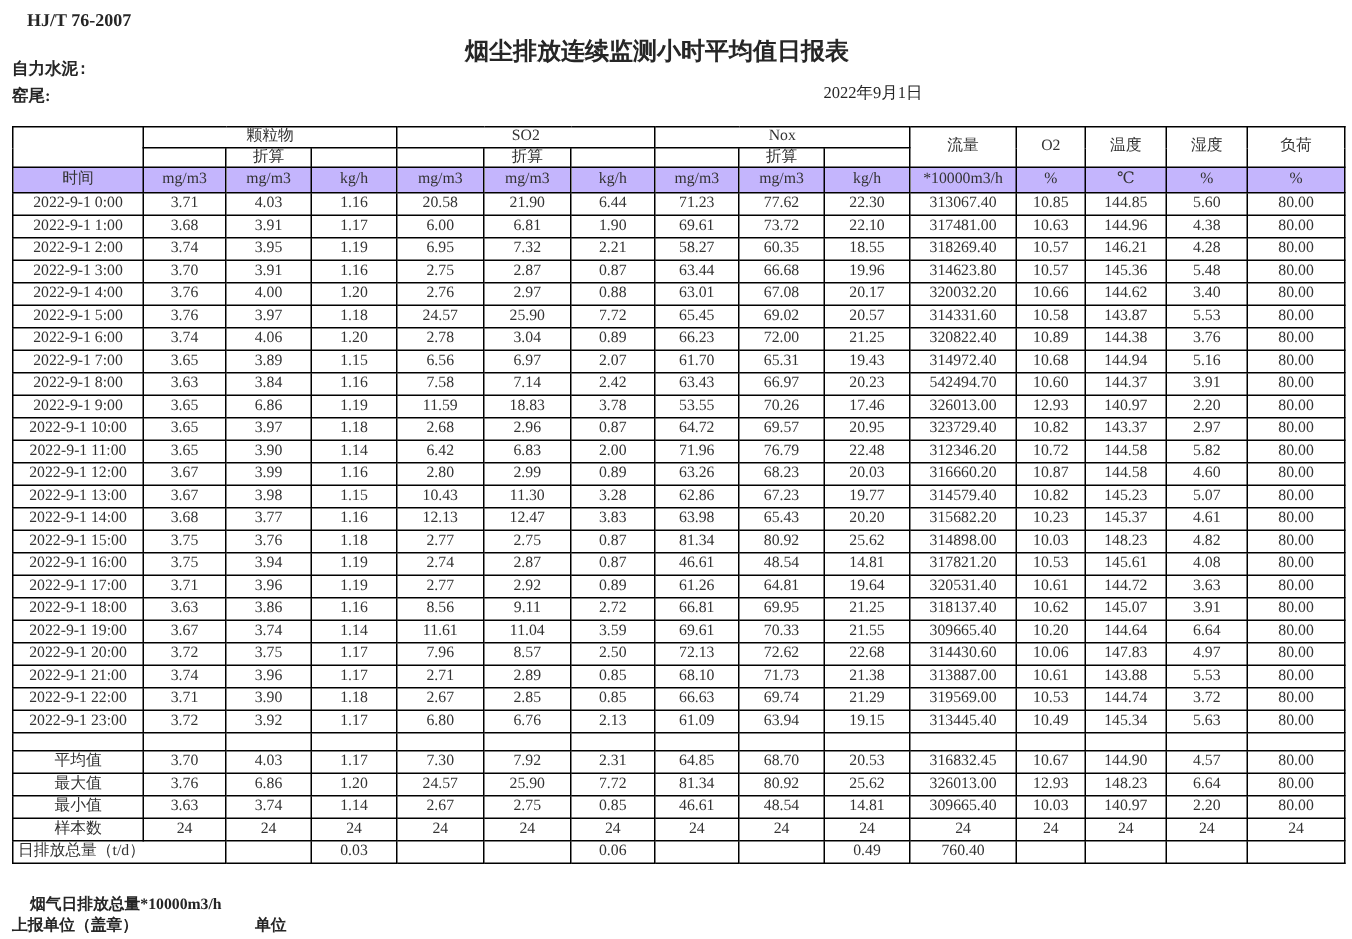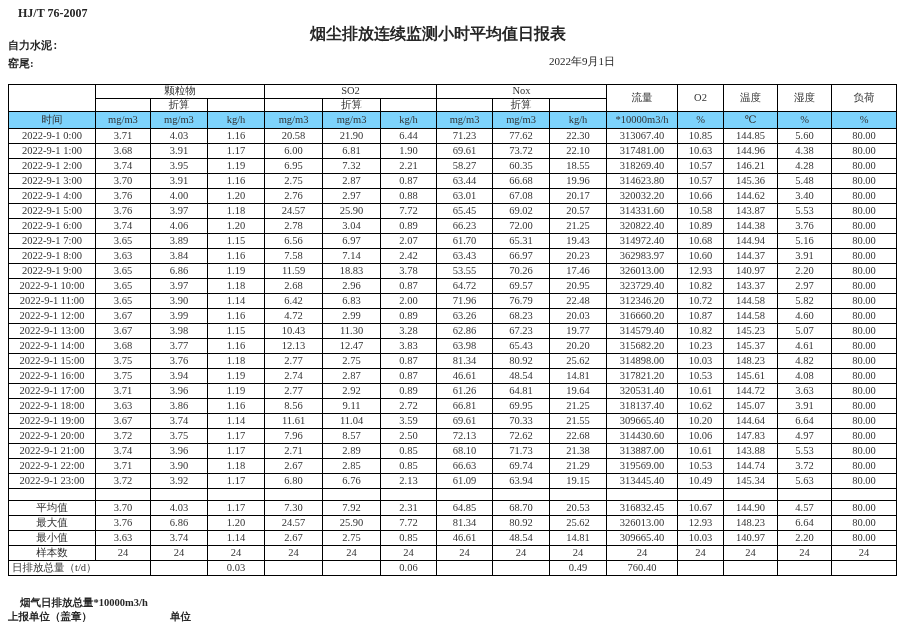--- a/index.html
+++ b/index.html
@@ -18,21 +18,21 @@
     position:absolute;left:8px;top:84px;width:888px;
     border-collapse:collapse;table-layout:fixed;
   }
   table.report th,table.report td{
     border:1px solid #000;font-weight:normal;font-size:10.5px;
     text-align:center;vertical-align:middle;padding:0;line-height:1.15;
     white-space:nowrap;overflow:hidden;color:#333;
   }
   tr.h1{height:14px;} tr.h2{height:13px;}
   tr.units{height:17px;}
-  tr.units th{background:#7dd3fc;}
+  tr.units th{background:#c4b5fd;}
   tr.data-row{height:15px;}
   tr.sep-row{height:12px;}
   tr.sum-row{height:15px;}
   tr.total-row{height:15px;}
   tr.total-row td.lbl{text-align:left;padding-left:3px;}
   .note1{position:absolute;left:8px;top:596px;font-size:10.5px;font-weight:bold;margin-left:12px;}
   .note2{position:absolute;left:8px;top:610px;font-size:10.5px;font-weight:bold;}
   .note3{position:absolute;left:170px;top:610px;font-size:10.5px;font-weight:bold;}
 </style>
 </head>
@@ -244,21 +244,21 @@
         <td>2022-9-1 8:00</td>
         <td>3.63</td>
         <td>3.84</td>
         <td>1.16</td>
         <td>7.58</td>
         <td>7.14</td>
         <td>2.42</td>
         <td>63.43</td>
         <td>66.97</td>
         <td>20.23</td>
-        <td>362983.97</td>
+        <td>542494.70</td>
         <td>10.60</td>
         <td>144.37</td>
         <td>3.91</td>
         <td>80.00</td>
       </tr>
       <tr class="data-row">
         <td>2022-9-1 9:00</td>
         <td>3.65</td>
         <td>6.86</td>
         <td>1.19</td>
@@ -306,21 +306,21 @@
         <td>10.72</td>
         <td>144.58</td>
         <td>5.82</td>
         <td>80.00</td>
       </tr>
       <tr class="data-row">
         <td>2022-9-1 12:00</td>
         <td>3.67</td>
         <td>3.99</td>
         <td>1.16</td>
-        <td>4.72</td>
+        <td>2.80</td>
         <td>2.99</td>
         <td>0.89</td>
         <td>63.26</td>
         <td>68.23</td>
         <td>20.03</td>
         <td>316660.20</td>
         <td>10.87</td>
         <td>144.58</td>
         <td>4.60</td>
         <td>80.00</td>

